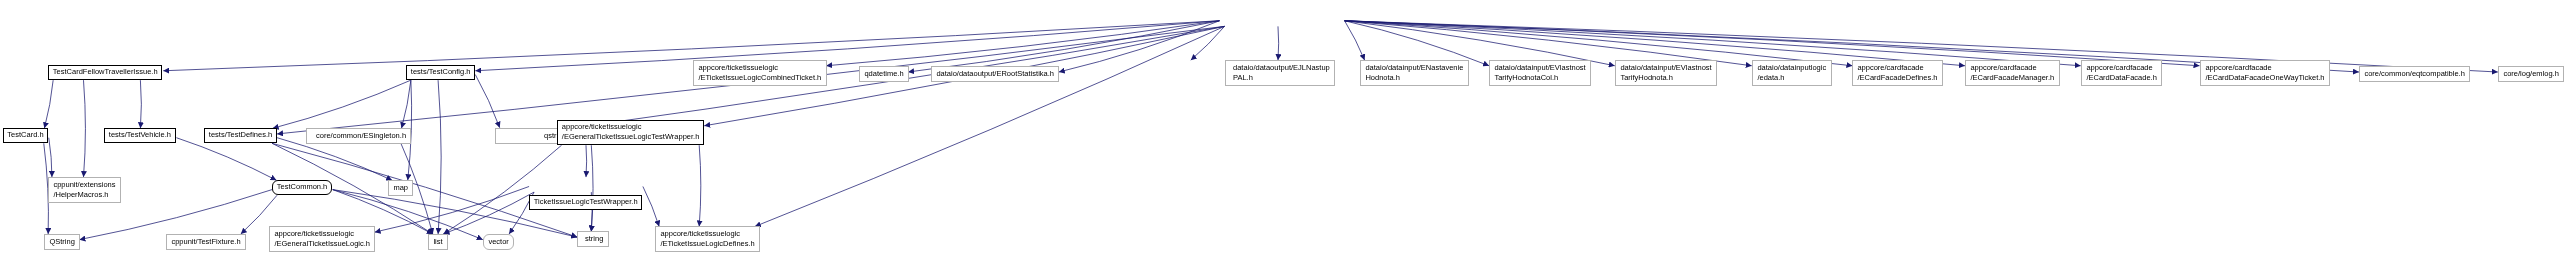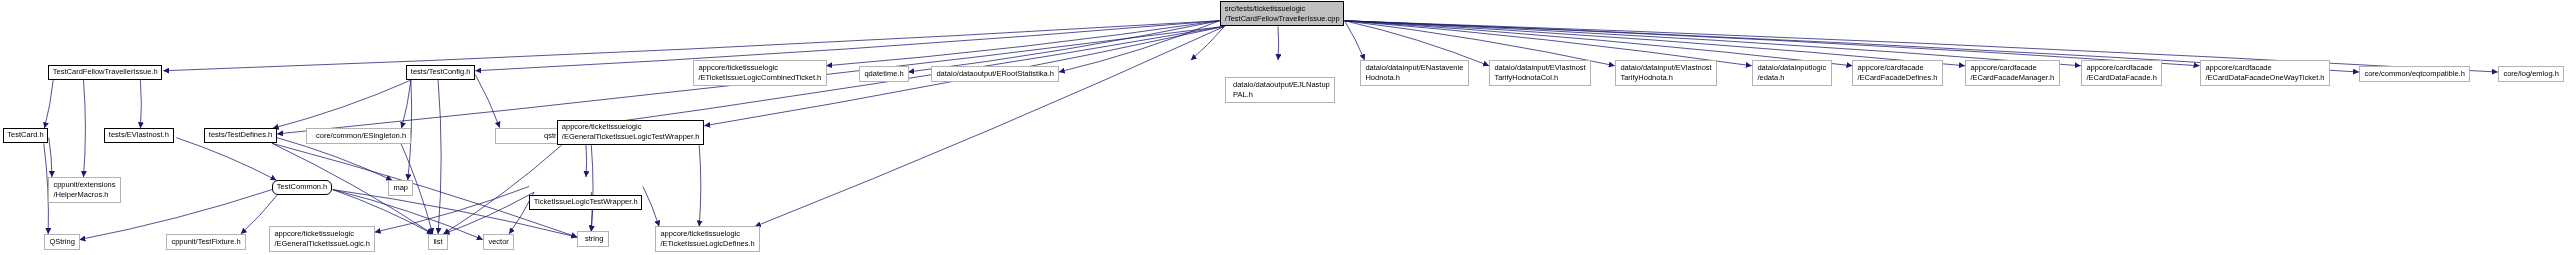--- a/index.html
+++ b/index.html
@@ -83,63 +83,61 @@
         <path d="M898,232 Q809.18,310.56 709,374" fill="none" stroke="#191970" stroke-width="1.2" marker-end="url(#arrow)"></path>
         <path d="M945.5,232 Q951.02,301 945.5,370" fill="none" stroke="#191970" stroke-width="1.2" marker-end="url(#arrow)"></path>
         <path d="M1118,232 Q1123.2,297 1118,362" fill="none" stroke="#191970" stroke-width="1.2" marker-end="url(#arrow)"></path>
         <path d="M846,298 Q725.3342729577037,344.08993726784644 599,371" fill="none" stroke="#191970" stroke-width="1.2" marker-end="url(#arrow)"></path>
         <path d="M854,307 Q784.18,346.3 709,374" fill="none" stroke="#191970" stroke-width="1.2" marker-end="url(#arrow)"></path>
         <path d="M854,307 Q836.68,342.1 814,374" fill="none" stroke="#191970" stroke-width="1.2" marker-end="url(#arrow)"></path>
         <path d="M945.5,307 Q948.02,338.5 945.5,370" fill="none" stroke="#191970" stroke-width="1.2" marker-end="url(#arrow)"></path>
         <path d="M1028,298 Q1043.56,328.96 1054,362" fill="none" stroke="#191970" stroke-width="1.2" marker-end="url(#arrow)"></path>
       </g>
   </svg>
-<div class="node root" style="left: 1220px; top: 1.3px;">src/tests/ticketissuelogic
-/TestCardFellowTravellerIssue.cpp</div>
     <div class="node linked" style="left: 48px; top: 65px;">TestCardFellowTravellerIssue.h</div>
     <div class="node linked" style="left: 406px; top: 65px;">tests/TestConfig.h</div>
     <div class="node plain" style="left: 693px; top: 60px;">appcore/ticketissuelogic
 /ETicketIssueLogicCombinedTicket.h</div>
     <div class="node plain" style="left: 859px; top: 66px;">qdatetime.h</div>
     <div class="node plain" style="left: 931px; top: 66px;">dataio/dataoutput/ERootStatistika.h</div>
-    <div class="node plain" style="left: 1225px; top: 77px; padding-left: 7px;">dataio/dataoutput/EJLNastup
+    <div class="node plain" style="left: 1225px; top: 60px; padding-left: 7px;">dataio/dataoutput/EJLNastup
 PAL.h</div>
     <div class="node plain" style="left: 1360px; top: 60px;">dataio/datainput/ENastavenie
 Hodnota.h</div>
     <div class="node plain" style="left: 1489px; top: 60px;">dataio/datainput/EVlastnost
 TarifyHodnotaCol.h</div>
     <div class="node plain" style="left: 1615px; top: 60px;">dataio/datainput/EVlastnost
 TarifyHodnota.h</div>
     <div class="node plain" style="left: 1752px; top: 60px;">dataio/datainputlogic
 /edata.h</div>
     <div class="node plain" style="left: 1852px; top: 60px;">appcore/cardfacade
 /ECardFacadeDefines.h</div>
     <div class="node plain" style="left: 1965px; top: 60px;">appcore/cardfacade
 /ECardFacadeManager.h</div>
     <div class="node plain" style="left: 2081px; top: 60px;">appcore/cardfacade
 /ECardDataFacade.h</div>
     <div class="node plain" style="left: 2200px; top: 60px;">appcore/cardfacade
 /ECardDataFacadeOneWayTicket.h</div>
     <div class="node plain" style="left: 2359px; top: 66px;">core/common/eqtcompatible.h</div>
     <div class="node plain" style="left: 2498px; top: 66px;">core/log/emlog.h</div>
     <div class="node linked" style="left: 2.5px; top: 128px;">TestCard.h</div>
-    <div class="node linked" style="left: 104px; top: 128px;">tests/EVlastnost.h</div>
+    <div class="node linked" style="left: 104px; top: 128px;">tests/TestVehicle.h</div>
     <div class="node linked" style="left: 204px; top: 128px;">tests/TestDefines.h</div>
     <div class="node plain" style="left: 306px; top: 128px; padding-left: 9px;">core/common/ESingleton.h</div>
     <div class="node plain" style="left: 495px; top: 128px; padding-left: 48px;">qstring.h</div>
     <div class="node linked" style="left: 557px; top: 120px;">appcore/ticketissuelogic
 /EGeneralTicketIssueLogicTestWrapper.h</div>
     <div class="node plain" style="left: 48px; top: 177px;">cppunit/extensions
 /HelperMacros.h</div>
     <div class="node linked" style="left: 272px; top: 180px; border-radius: 6px;">TestCommon.h</div>
     <div class="node plain" style="left: 388px; top: 180px;">map</div>
     <div class="node linked" style="left: 529px; top: 195px;">TicketIssueLogicTestWrapper.h</div>
     <div class="node plain" style="left: 44px; top: 234px;">QString</div>
     <div class="node plain" style="left: 166px; top: 234px;">cppunit/TestFixture.h</div>
     <div class="node plain" style="left: 269px; top: 226px;">appcore/ticketissuelogic
 /EGeneralTicketIssueLogic.h</div>
     <div class="node plain" style="left: 428px; top: 234px;">list</div>
-    <div class="node plain" style="left: 483px; top: 234px;">vector</div>
+    <div class="node plain" style="left: 483px; top: 234px; border-radius: 6px;">vector</div>
     <div class="node plain" style="left: 577px; top: 231px; padding-left: 7px;">string</div>
     <div class="node plain" style="left: 655px; top: 226px;">appcore/ticketissuelogic
 /ETicketIssueLogicDefines.h</div>
   </div>
 
 
 </body></html>

